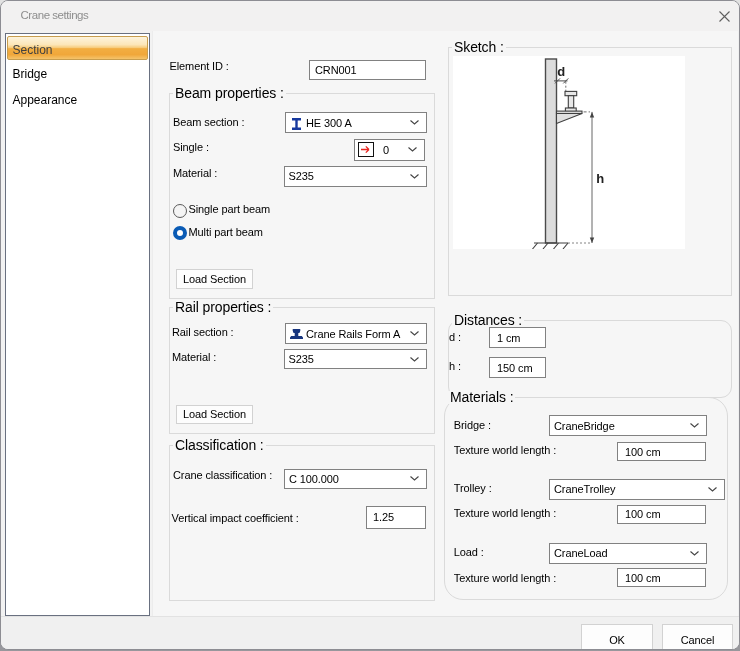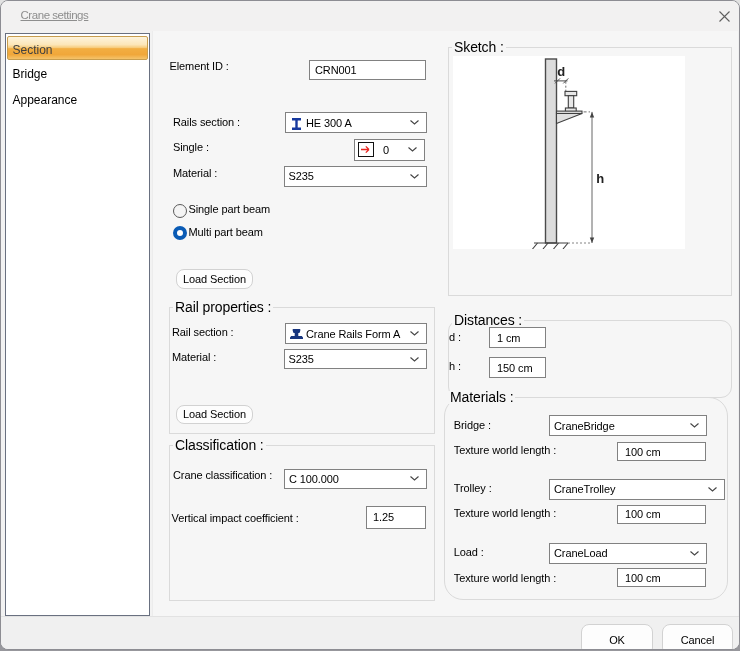--- a/index.html
+++ b/index.html
@@ -2,40 +2,40 @@
 <html><head>
 <meta charset="utf-8">
 <style>
 html,body{margin:0;padding:0;}
 body{width:740px;height:651px;overflow:hidden;position:relative;
   font-family:"Liberation Sans",sans-serif;
   background:linear-gradient(180deg,#e2e2e2 0%,#c9c9cb 60%,#97979c 100%);}
 #dlg{position:absolute;left:0;top:0;width:738px;height:648px;
   border:1px solid #8d8d93;border-radius:8px;background:#f0f0f0;overflow:hidden;}
 #titlebar{position:absolute;left:0;top:0;width:738px;height:30px;background:#f2f1f1;}
-#title{position:absolute;left:19.5px;top:7.5px;font-size:11.5px;letter-spacing:-0.45px;color:#8e8e8e;text-decoration:underline;}
+#title{position:absolute;left:19.5px;top:7.5px;font-size:11.5px;letter-spacing:-0.45px;color:#8e8e8e;}
 #closex{position:absolute;right:9px;top:10px;}
 #mid{position:absolute;left:0;top:30px;width:736px;height:585px;background:#f2f2f2;}
 #content{position:absolute;left:151px;top:30px;width:585px;height:585px;
   background:#f6f6f6;border-left:1px solid #ececec;}
 #footer{position:absolute;left:0;top:615px;width:738px;height:33px;background:#f0f0f0;border-top:1px solid #e2e2e2;}
 #listbox{position:absolute;left:4px;top:32px;width:143px;height:581px;
   background:#fff;border:1px solid #697080;}
 #sel{position:absolute;left:6px;top:34.5px;width:139px;height:22.5px;
   border:1px solid #c79d4e;border-radius:2px;
   background:linear-gradient(180deg,#fdf4dd 0%,#fce6b8 35%,#f7cd7e 48%,#f2ae42 53%,#f0a73a 80%,#f5c46c 100%);}
 .ilbl{position:absolute;font-size:12px;color:#000;white-space:nowrap;line-height:14px;}
 .lbl{position:absolute;font-size:11px;letter-spacing:-0.1px;color:#000;white-space:nowrap;line-height:14px;}
 .grp{position:absolute;border:1px solid #dadada;}
 .glab{position:absolute;top:-7px;left:3px;background:#f6f6f6;padding:0 2px;font-size:14px;letter-spacing:-0.1px;line-height:13px;white-space:nowrap;}
 .inp,.cmb{position:absolute;background:#fff;border:1px solid #818181;box-sizing:border-box;
   font-size:11px;letter-spacing:-0.1px;color:#000;text-decoration:underline;}
 .inp span,.cmb span{position:absolute;top:50%;transform:translateY(-50%);white-space:nowrap;}
 .chev{position:absolute;right:7px;top:50%;margin-top:-2.5px;}
-.btn{position:absolute;background:#fdfdfd;border:1px solid #d2d2d2;border-radius:8px;
+.btn{position:absolute;background:#fdfdfd;border:1px solid #d2d2d2;border-radius:0;
   box-sizing:border-box;font-size:11px;letter-spacing:-0.1px;color:#000;text-align:center;}
 .btn i{font-style:normal;position:absolute;left:0;right:0;top:50%;transform:translateY(-50%);}
 .radio{position:absolute;width:14px;height:14px;border-radius:50%;box-sizing:border-box;}
 </style>
 </head>
 <body>
 <div id="dlg">
   <div id="mid"></div>
   <div id="content"></div>
   <div id="titlebar">
@@ -49,21 +49,24 @@
   <div id="sel"></div>
   <span class="ilbl" style="left:11.5px;top:41.5px;color:#404040;">Section</span>
   <span class="ilbl" style="left:11.5px;top:66px;">Bridge</span>
   <span class="ilbl" style="left:11.5px;top:92px;">Appearance</span>
 
   <span class="lbl" style="left:168.5px;top:58.4px;">Element ID :</span>
   <div class="inp" style="left:308px;top:59px;width:117px;height:20px;">
       <span style="left:5px;">CRN001</span>
     </div>
 
-  <span class="lbl" style="left:172px;top:113.5px;">Rails section :</span>
+  <div class="grp" style="left:168px;top:92px;width:264px;height:204px;">
+    <span class="glab">Beam properties :</span>
+  </div>
+  <span class="lbl" style="left:172px;top:113.5px;">Beam section :</span>
   <div class="cmb" style="left:284px;top:111px;width:142px;height:21px;">
     <svg style="position:absolute;left:6px;top:5px;" width="10" height="12" viewBox="0 0 10 12">
         <path d="M0 0 H9 V2.6 H5.7 V9.4 H9 V12 H0 V9.4 H3.3 V2.6 H0 Z" fill="#17399e"></path>
       </svg>
     <span style="left:20px;">HE 300 A</span>
     <svg class="chev" width="9" height="5">
         <path d="M0.5 0.5 L4.5 4 L8.5 0.5" stroke="#454545" stroke-width="1.1" fill="none"></path>
       </svg>
   </div>
   <span class="lbl" style="left:172px;top:139px;">Single :</span>

